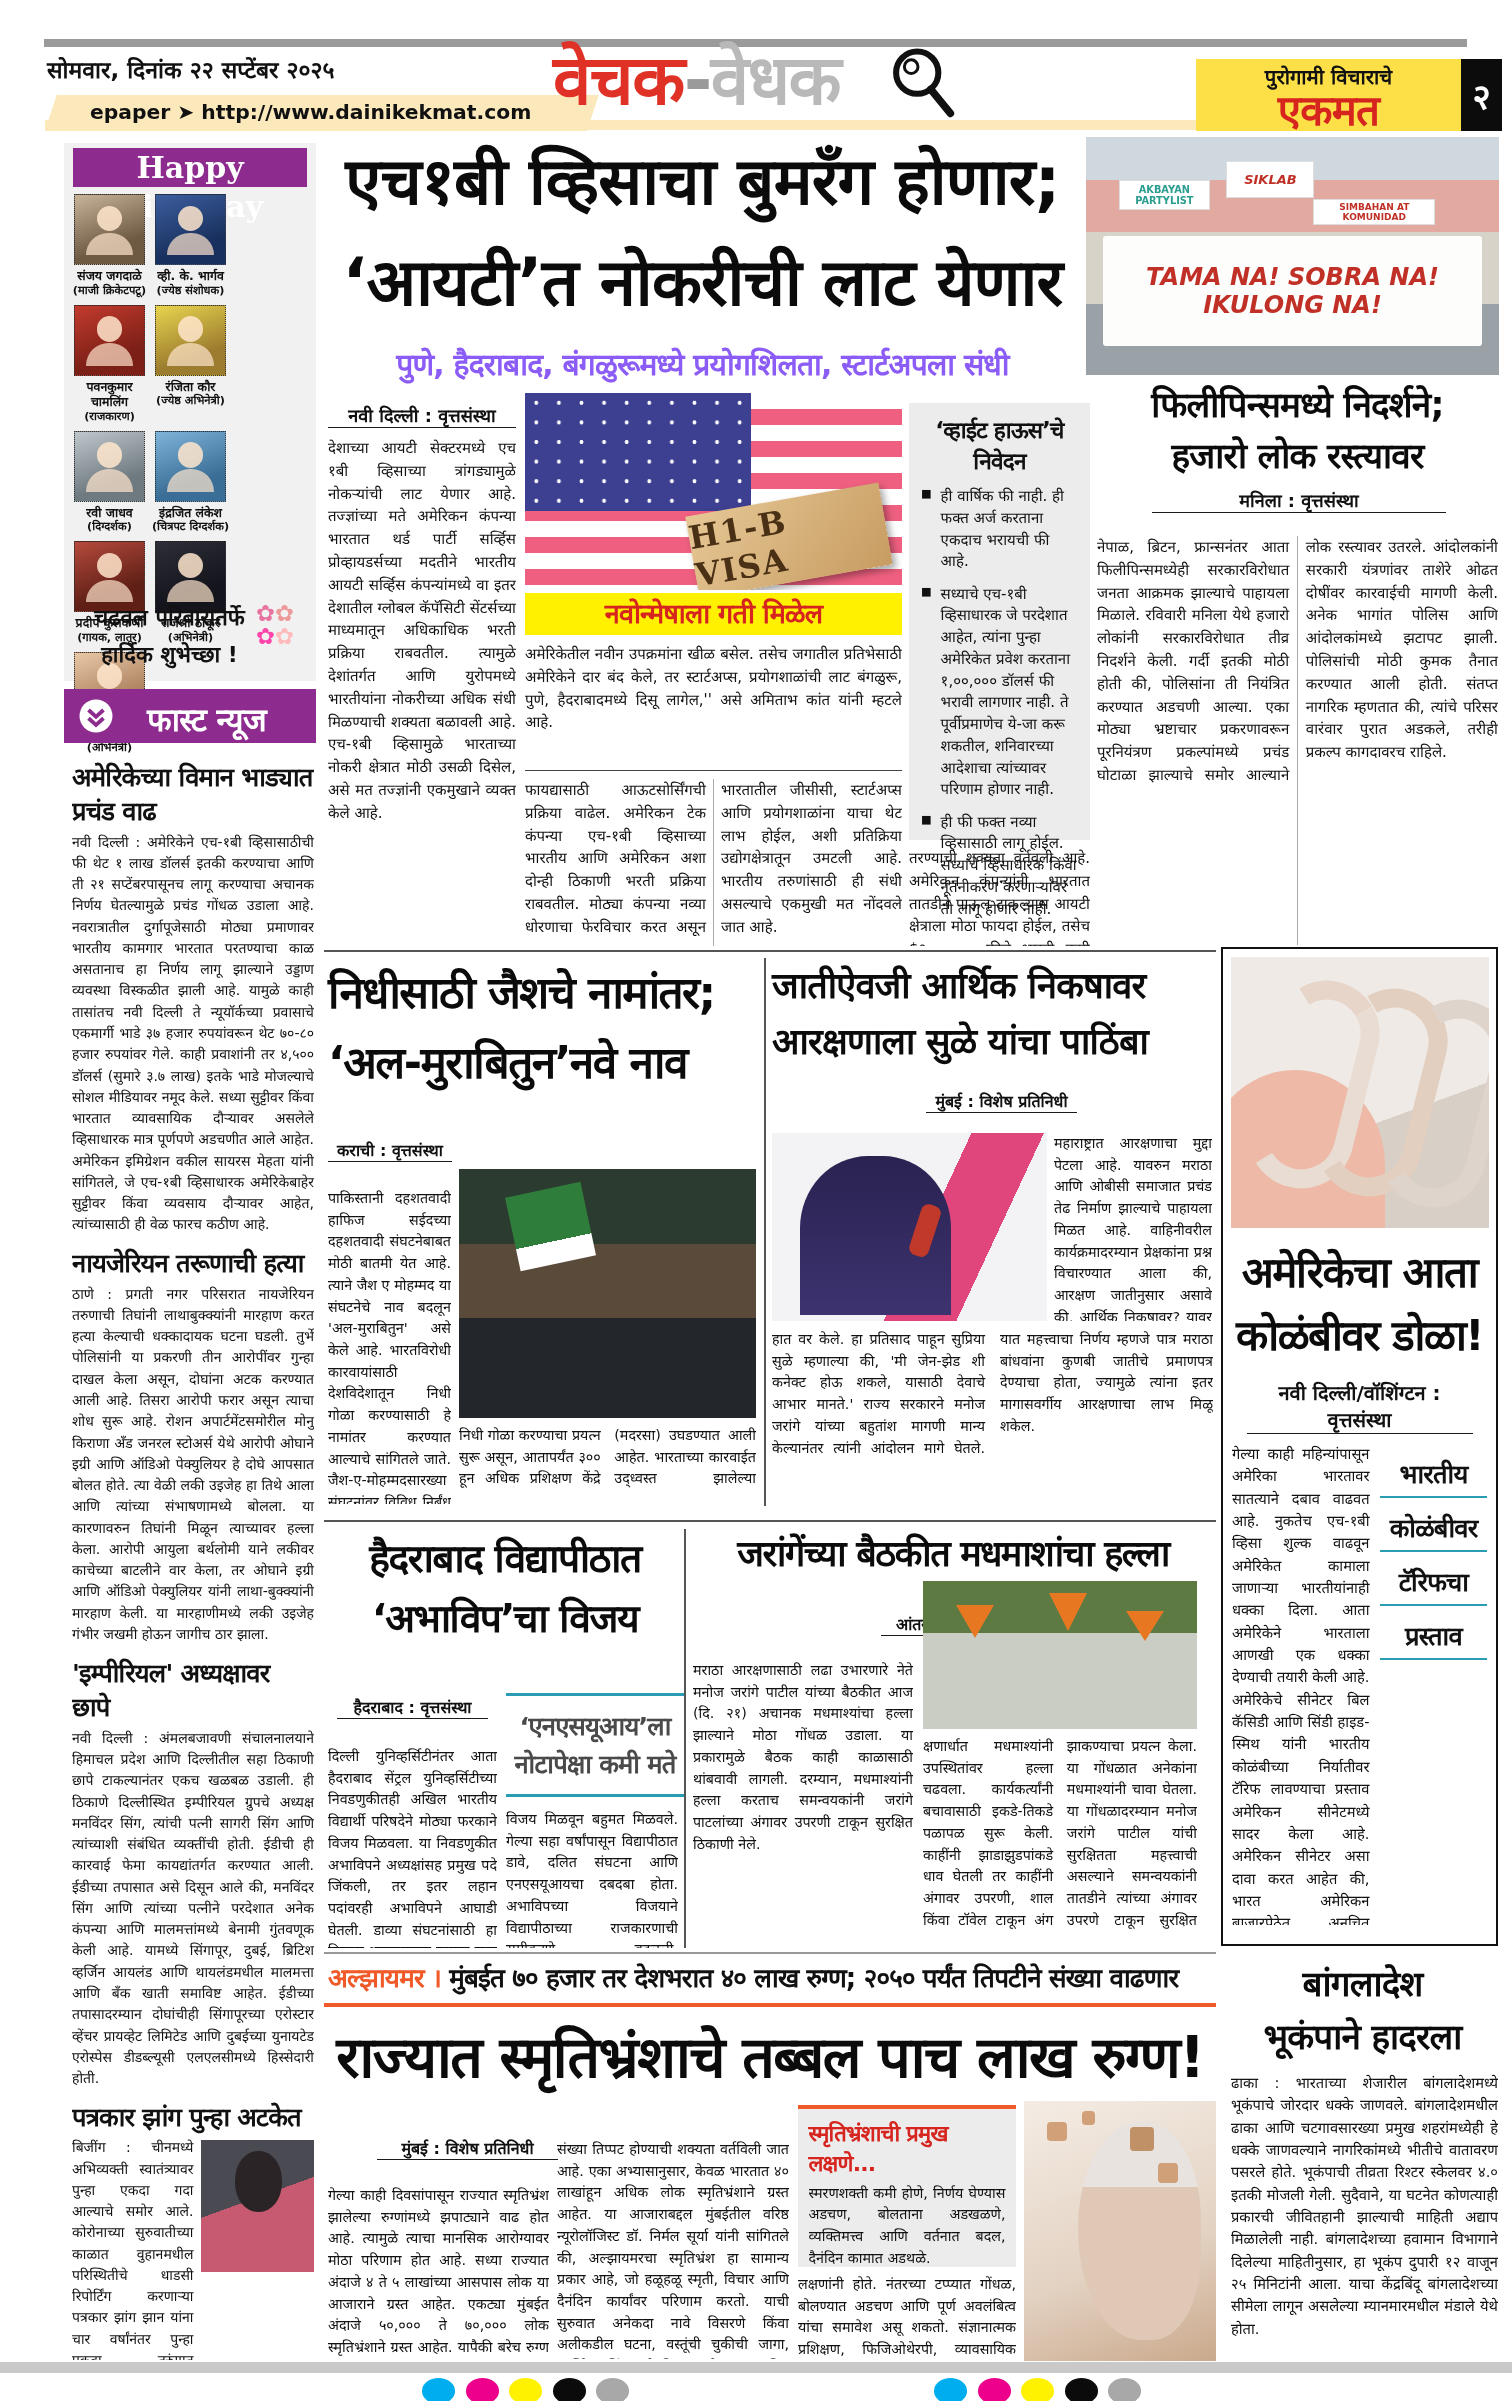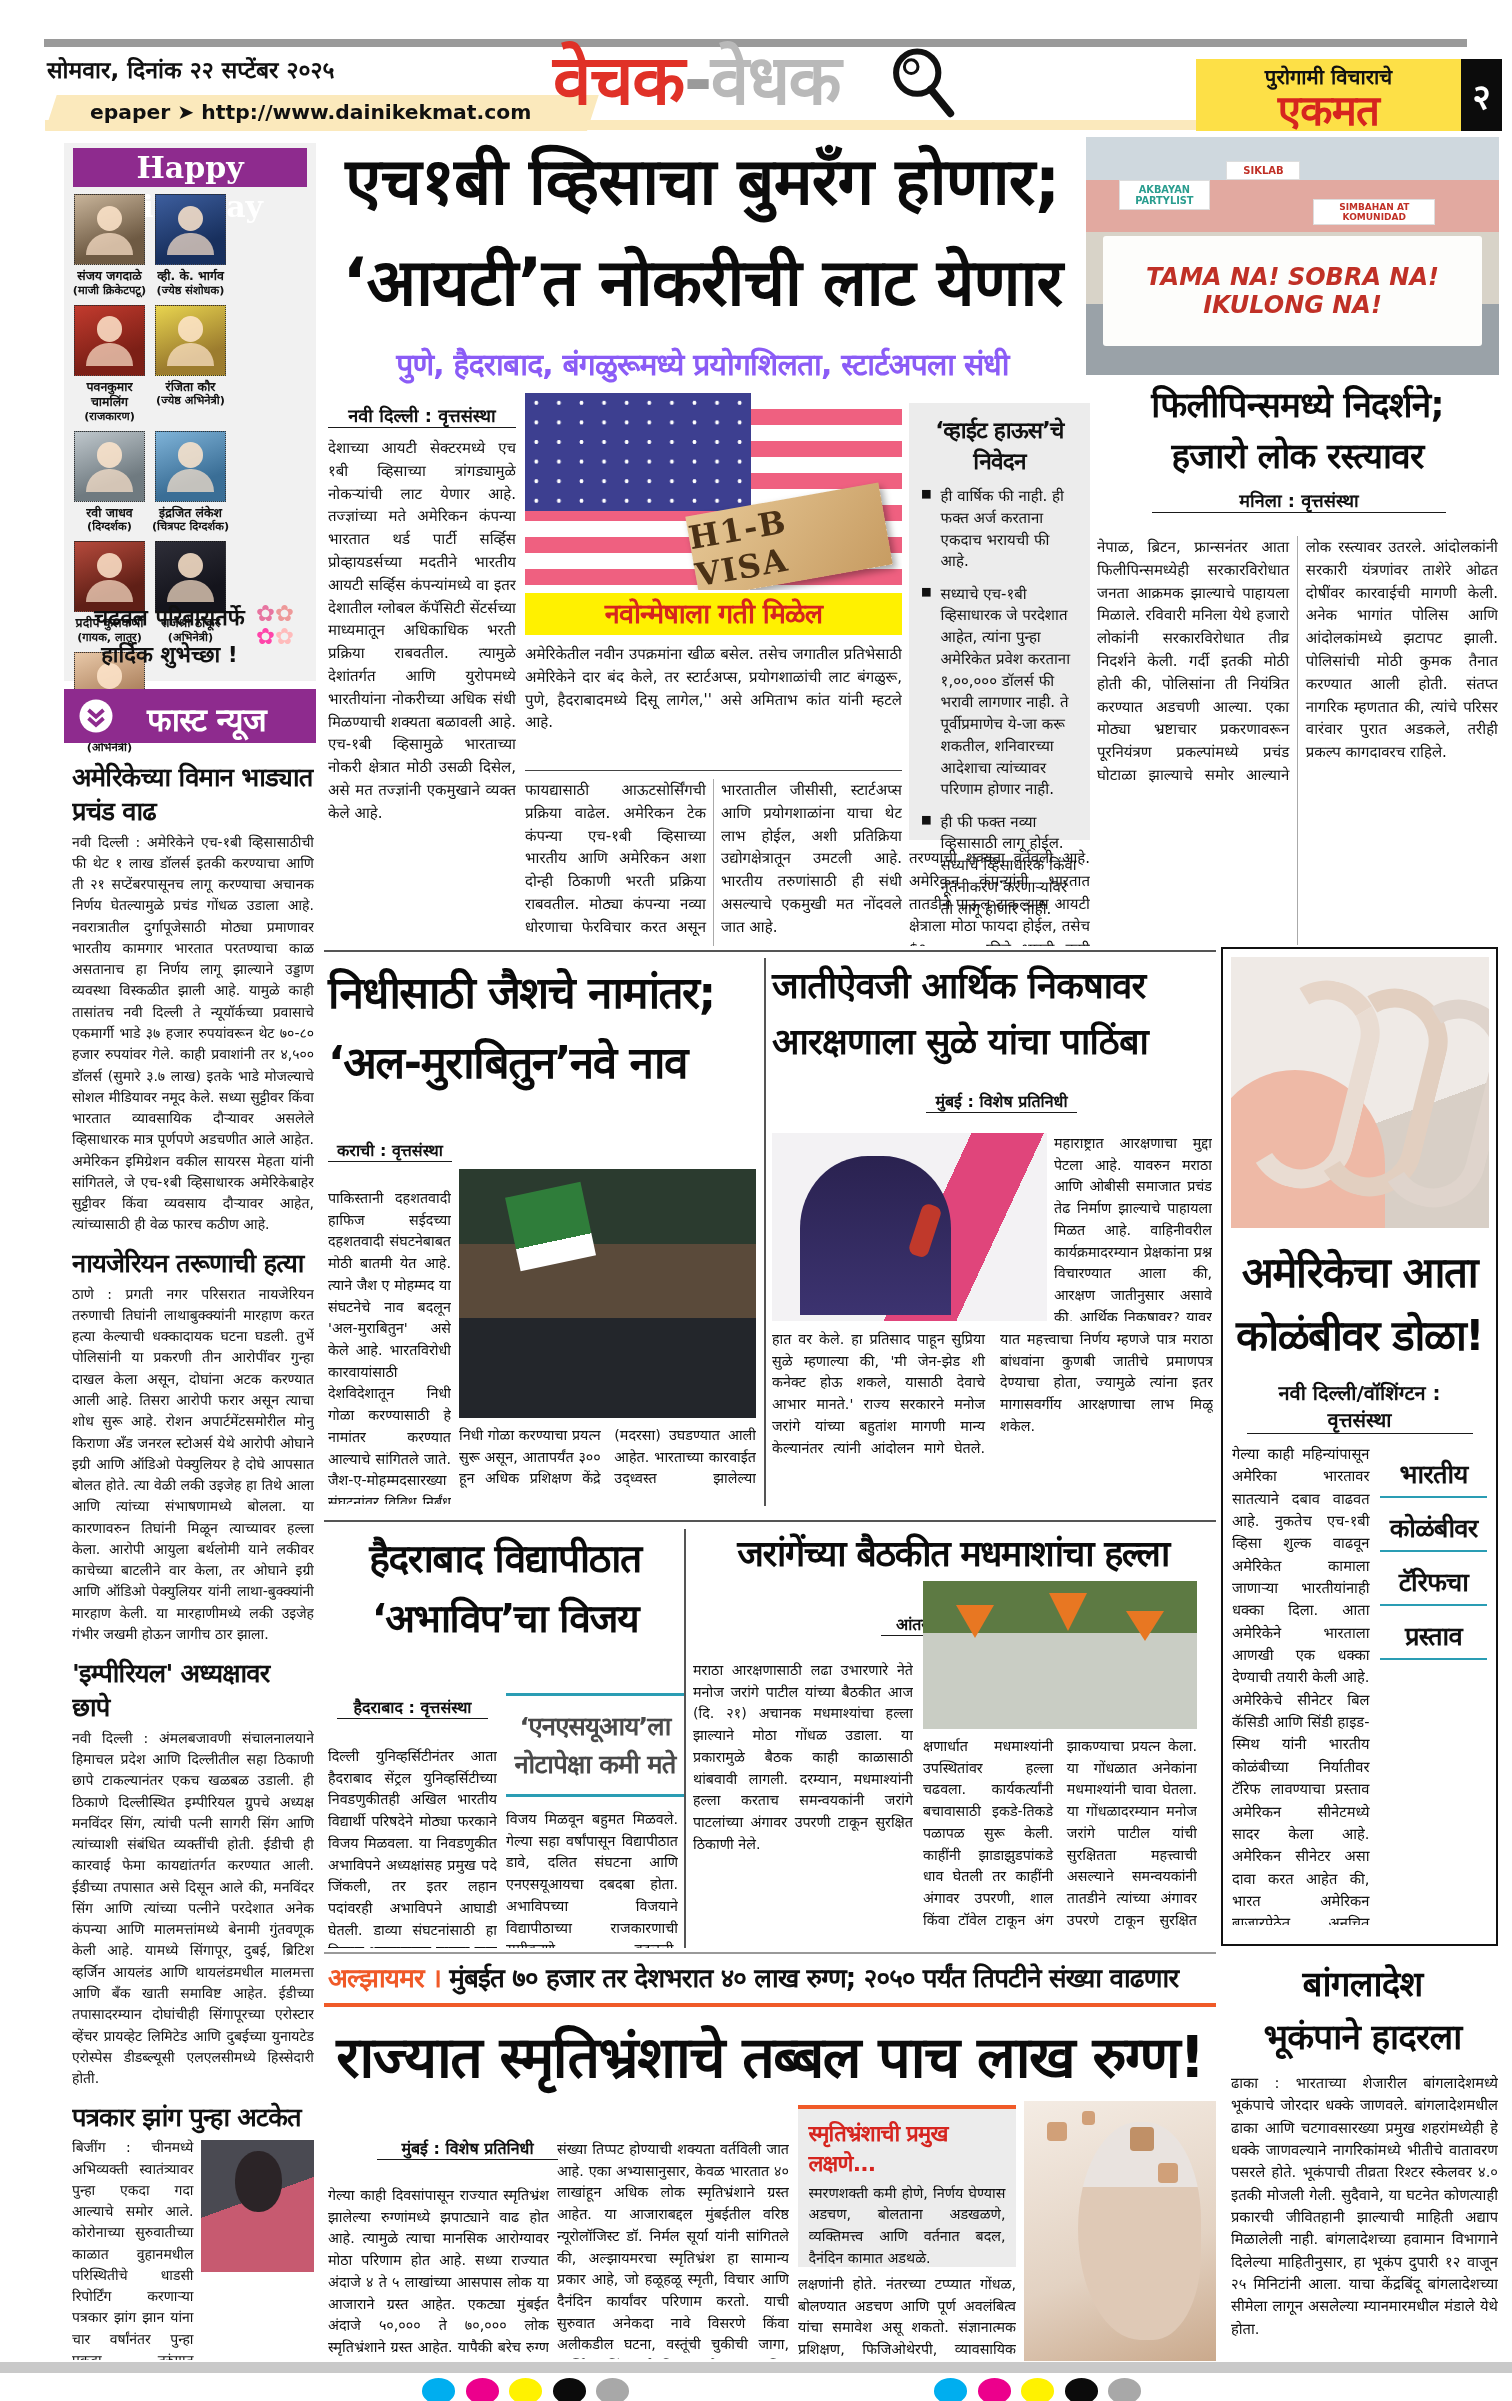--- a/index.html
+++ b/index.html
@@ -209,21 +209,21 @@
   </div>
 
   <div class="abs ctr hl" style="left:324px;top:132px;width:757px;font-size:65px;line-height:1.55;">
     <div>एच१बी व्हिसाचा बुमरँग होणार;</div>
     <div>‘आयटी’त नोकरीची लाट येणार</div>
   </div>
   <div class="abs ctr bold" style="left:324px;top:343px;width:757px;font-size:30px;color:#8b5cf6;letter-spacing:-0.8px;">पुणे, हैदराबाद, बंगळुरूमध्ये प्रयोगशिलता, स्टार्टअपला संधी</div>
 
   <div class="ph ph-manila" style="left:1086px;top:137px;width:413px;height:238px;">
     <div class="sign" style="left:8%;top:18%;width:20%;font-size:9.8px;padding:3px;">AKBAYAN PARTYLIST</div>
-    <div class="sign" style="left:34%;top:10%;width:16%;font-size:10px;padding:3px;color:#c03026;">SIKLAB</div>
+    <div class="sign" style="left:34%;top:10%;width:16%;font-size:13px;padding:10px;color:#c03026;font-style:italic;">SIKLAB</div>
     <div class="sign" style="left:55%;top:26%;width:28%;font-size:9px;padding:2.3px;color:#c03026;">SIMBAHAN AT KOMUNIDAD</div>
     <div class="banner" style="font-size:24px;padding:27px 3px;font-style:italic;">TAMA NA! SOBRA NA! IKULONG NA!</div>
   </div>
 
   <div class="abs" style="left:328px;top:403px;width:188px;height:544px;">
     <div class="dl">नवी दिल्ली : वृत्तसंस्था</div>
     <div class="just" style="font-size:15px;height:482px;">देशाच्या आयटी सेक्टरमध्ये एच १बी व्हिसाच्या त्रांगड्यामुळे नोकऱ्यांची लाट येणार आहे. तज्ज्ञांच्या मते अमेरिकन कंपन्या भारतात थर्ड पार्टी सर्व्हिस प्रोव्हायडर्सच्या मदतीने भारतीय आयटी सर्व्हिस कंपन्यांमध्ये वा इतर देशातील ग्लोबल कॅपॅसिटी सेंटर्सच्या माध्यमातून अधिकाधिक भरती प्रक्रिया राबवतील. त्यामुळे देशांतर्गत आणि युरोपमध्ये भारतीयांना नोकरीच्या अधिक संधी मिळण्याची शक्यता बळावली आहे. एच-१बी व्हिसामुळे भारताच्या नोकरी क्षेत्रात मोठी उसळी दिसेल, असे मत तज्ज्ञांनी एकमुखाने व्यक्त केले आहे.</div>
   </div>
 
   <div class="ph ph-flagimg" style="left:525px;top:393px;width:377px;height:197px;">

